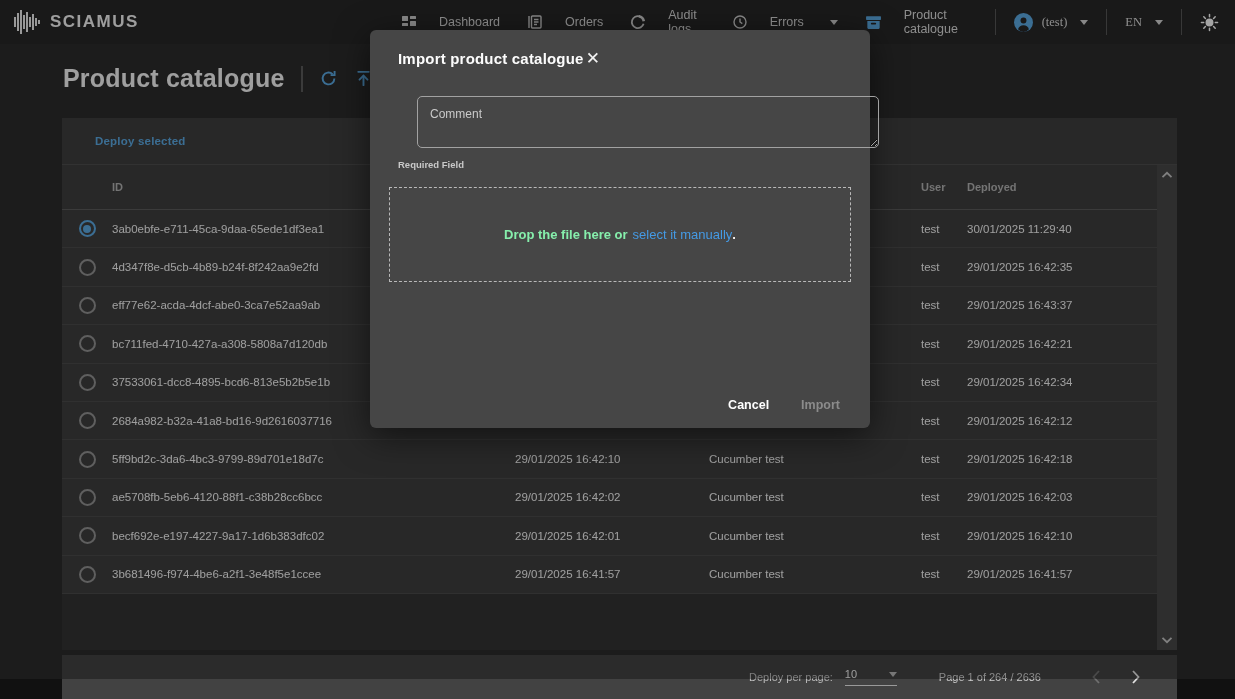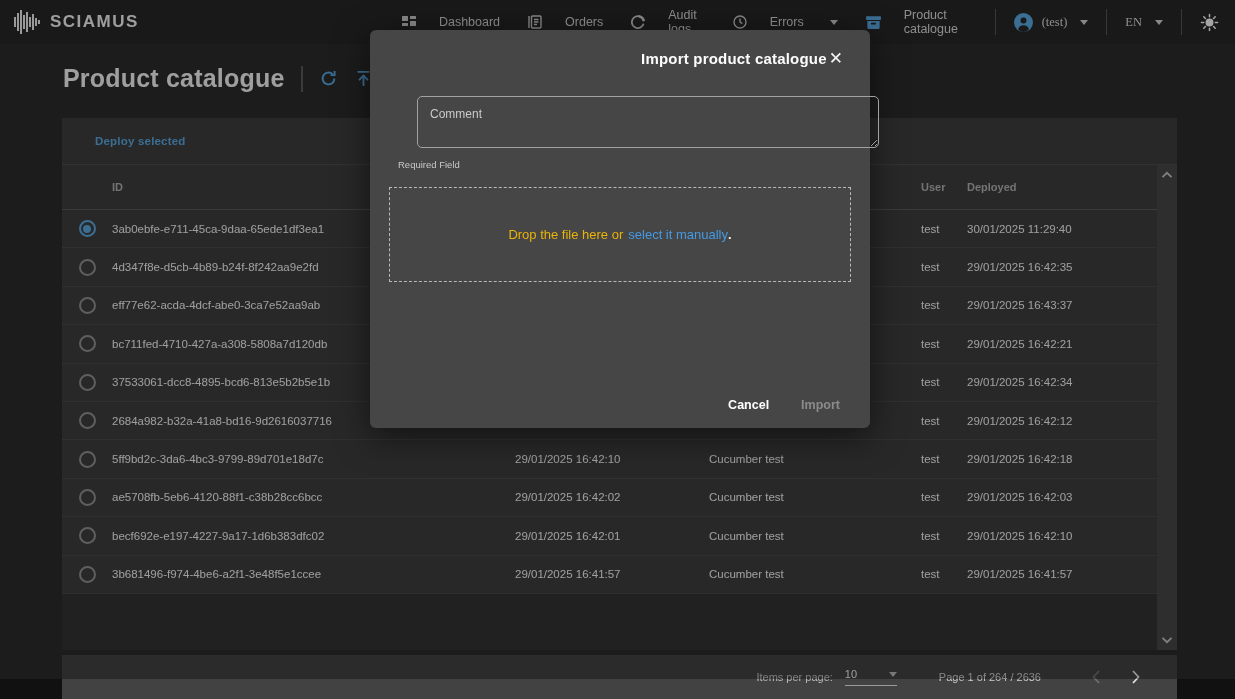--- a/index.html
+++ b/index.html
@@ -74,32 +74,32 @@
   .pp-select .chev{border-top-color:#b5b5b5;}
   .pg-info{font-size:11px;color:#cdcdcd;margin-right:20px;}
   .pg-btn{background:none;border:none;display:flex;align-items:center;cursor:pointer;padding:0;margin-left:30px;}
   .pg-btn.disabled{color:#6f6f6f;}
   .pg-btn:not(.disabled){color:#e2e2e2;}
 
   
   .backdrop{position:absolute;inset:0;background:rgba(0,0,0,0.34);z-index:50;}
   .modal{position:absolute;left:370px;top:30px;width:500px;height:398px;background:var(--modal-bg);
          border-radius:6px;box-shadow:0 8px 34px rgba(0,0,0,.55);z-index:100;padding:0 19px;}
-  .modal-head{height:56px;display:flex;align-items:center;justify-content:flex-end;padding:0 6px 0 9px;}
+  .modal-head{height:56px;display:flex;align-items:center;justify-content:flex-start;padding:0 6px 0 9px;}
   .modal-title{font-size:15px;font-weight:700;color:#fcfcfc;letter-spacing:.2px;}
   .modal-close{background:none;border:none;color:#f2f2f2;font-size:17px;cursor:pointer;line-height:1;
                font-family:inherit;padding:2px;}
   .comment-area{width:100%;height:52px;margin-top:10px;background:transparent;border:1px solid #a2a2a2;
                 border-radius:5px;resize:vertical;color:#eee;font-family:inherit;font-size:12px;
                 padding:10px 12px;outline:none;margin-left:28px;}
   .comment-area::placeholder{color:#cacaca;}
-  .required-hint{font-size:9.5px;color:#c9c9c9;margin:7px 0 0 9px;}
+  .required-hint{font-size:9.5px;color:#c9c9c9;margin:7px 0 0 9px;font-weight:bold;}
   .dropzone{margin-top:17px;height:95px;border:1px dashed #b9b9b9;display:flex;align-items:center;
             justify-content:center;gap:0;font-size:13px;cursor:pointer;}
-  .dz-text{font-weight:400;color:#eab308;}
+  .dz-text{font-weight:700;color:#86efac;}
   .dz-link{color:#459ae4;font-weight:400;margin-left:5px;cursor:pointer;}
   .dz-dot{color:#f5f5f5;font-weight:700;}
   .modal-foot{position:absolute;right:30px;bottom:16px;display:flex;align-items:flex-start;gap:32px;}
   .btn-text{background:none;border:none;font-family:inherit;font-size:12.5px;font-weight:700;cursor:pointer;}
   .btn-cancel{color:#ffffff;}
   .btn-import{color:#8b8b8b;cursor:default;}
 </style>
 </head>
 <body>
 
@@ -345,21 +345,21 @@
       </span>
       <span class="sc-arrow">
         <svg width="12" height="8" viewBox="0 0 12 8" fill="none" stroke="currentColor" stroke-width="1.8">
           <path d="M1.5 1.8 6 6.2l4.5-4.4"></path>
         </svg>
       </span>
     </div>
   </section>
 
   <footer class="pagebar">
-    <span class="pp-label">Items per page:</span>
+    <span class="pp-label">Deploy per page:</span>
     <div class="pp-select">
       <span class="val">10</span>
       <span class="chev"></span>
     </div>
     <span class="pg-info">Page 1 of 264 / 2636</span>
     <button class="pg-btn disabled">
       <svg width="10" height="16" viewBox="0 0 10 16" fill="none" stroke="currentColor" stroke-width="1.8">
         <path d="M8 2 2.5 8 8 14"></path>
       </svg>
     </button>

